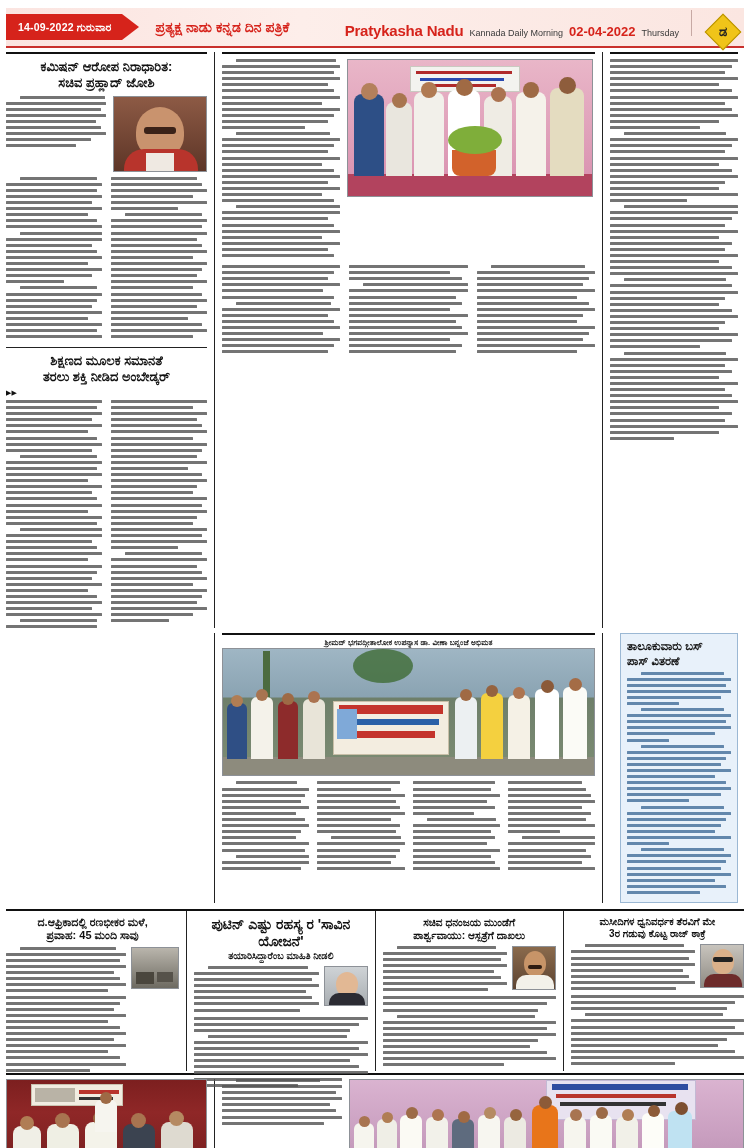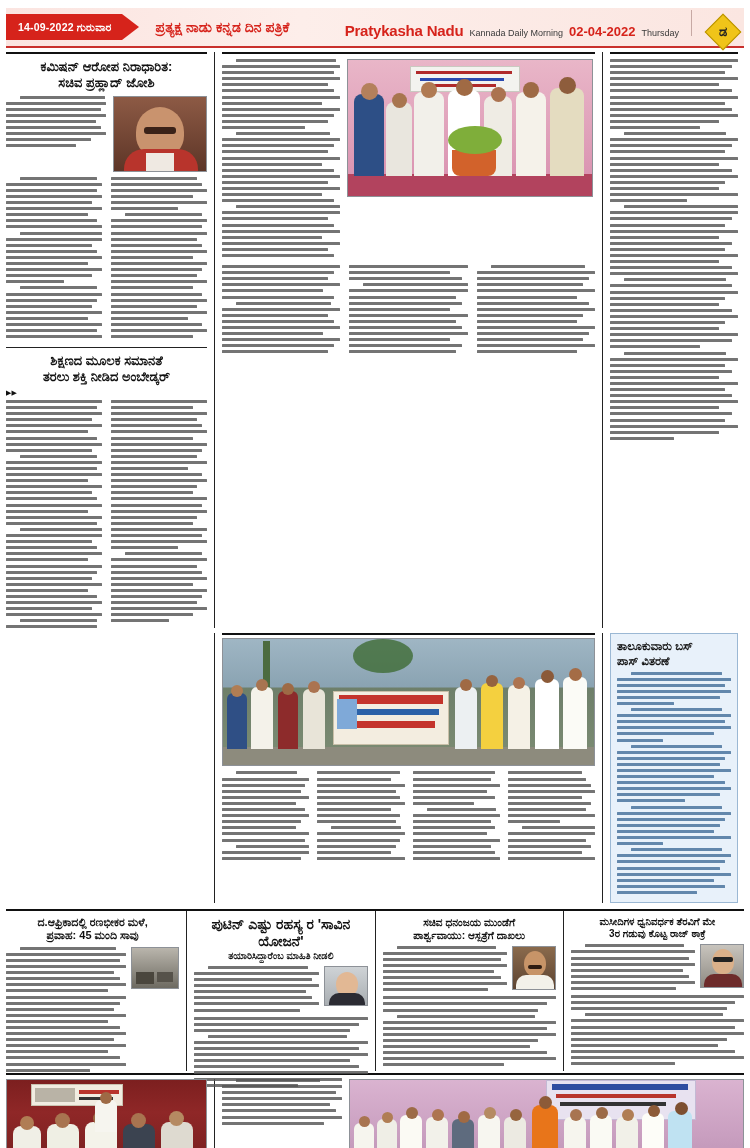--- a/index.html
+++ b/index.html
@@ -522,20 +522,21 @@
       </div>
     </div>
   </div>
 
   <div class="row" style="margin-top:5px;">
 
     <div class="c-left" style="padding-right:7px;"></div>
 
     <div class="c-mid vsep" style="padding:0 7px;">
       <div class="hrule-blk" style="margin-bottom:3px;"></div>
+      <div class="kicker">ಶ್ರೀಮದ್ ಭಗವದ್ಗೀತಾಲೋಕ ಉಪನ್ಯಾಸ ಡಾ. ವೀಣಾ ಬನ್ನಂಜೆ ಅಭಿಮತ</div>
 
       <div class="photo" style="width:100%;height:128px;">
         <div style="position:absolute;inset:0;background:linear-gradient(#9fb6c4 0%,#8aa3b2 38%,#6e7f6a 39%,#7d8d74 100%);"></div>
         <div style="position:absolute;left:0;bottom:0;right:0;height:18px;background:#8d8b7d;"></div>
         <div style="position:absolute;left:40px;top:2px;width:7px;height:54px;background:#4c6b3f;"></div>
         <div style="position:absolute;left:130px;top:0;width:60px;height:34px;background:#3f6b34;border-radius:50%;opacity:.8;"></div>
         <div style="position:absolute;left:110px;top:52px;width:116px;height:54px;background:#f3ede0;border:1px solid #c8bfa8;"></div>
         <div style="position:absolute;left:116px;top:56px;width:104px;height:9px;background:#c4342c;"></div>
         <div style="position:absolute;left:120px;top:70px;width:96px;height:6px;background:#2b61a8;"></div>
         <div style="position:absolute;left:124px;top:82px;width:88px;height:7px;background:#c4342c;"></div>
@@ -617,21 +618,21 @@
           <div class="ln w60"></div>
         <div class="ln i w75"></div>
           <div class="ln w100"></div>
           <div class="ln w90"></div>
         <div class="ln w95"></div>
           <div class="ln w85"></div>
           <div class="ln w100"></div>
       </div>
     </div>
 
-    <div class="c-right vsep" style="padding-left:7px;">
+    <div class="c-right vsep" style="padding-left:17px;">
       <div class="blue-box">
         <div class="hl hl-sm" style="text-align:left;font-size:11.5px;">ತಾಲೂಕುವಾರು ಬಸ್</div>
         <div class="hl hl-sm" style="text-align:left;font-size:11.5px;margin-bottom:4px;">ಪಾಸ್ ವಿತರಣೆ</div>
         <div class="body-col">
           <div class="ln i w80" style="background:#2a5a8a;opacity:.7;"></div>
           <div class="ln w100" style="background:#2a5a8a;opacity:.7;"></div>
           <div class="ln w95" style="background:#2a5a8a;opacity:.7;"></div>
           <div class="ln w100" style="background:#2a5a8a;opacity:.7;"></div>
           <div class="ln w90" style="background:#2a5a8a;opacity:.7;"></div>
           <div class="ln w50" style="background:#2a5a8a;opacity:.7;"></div>

